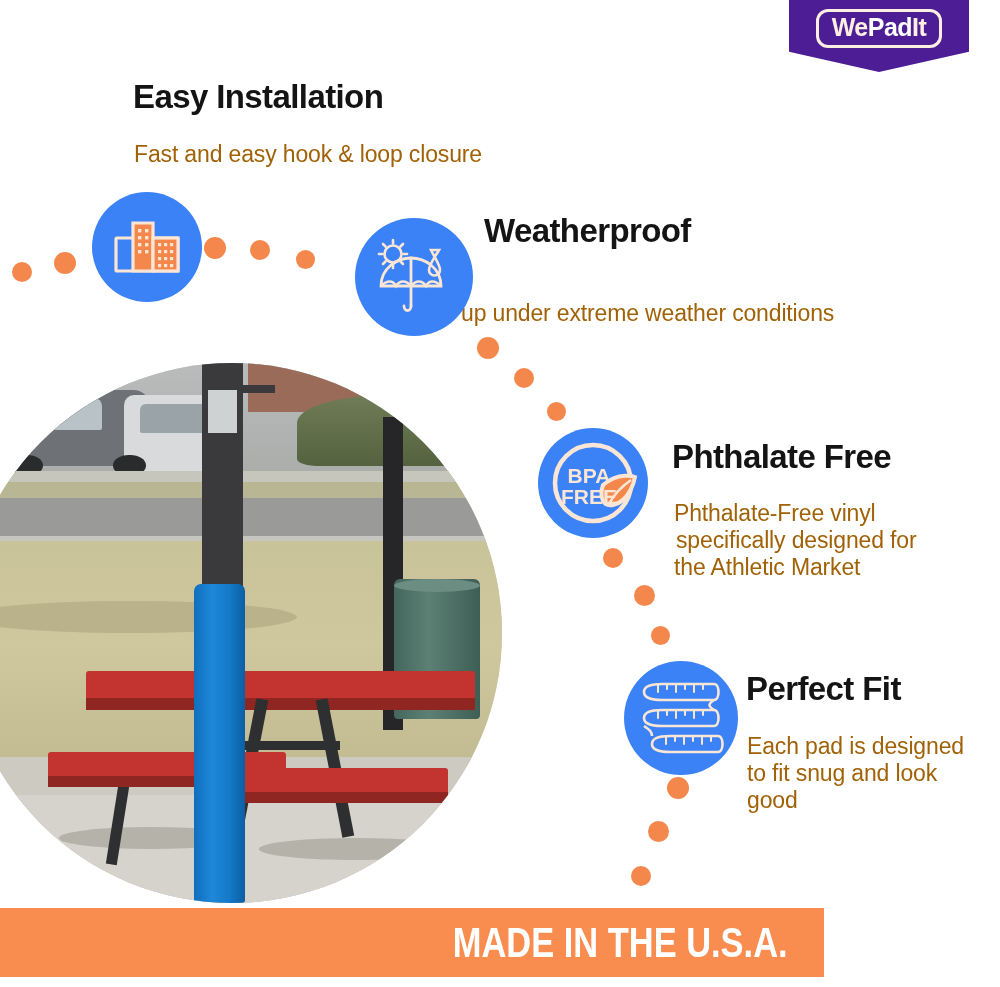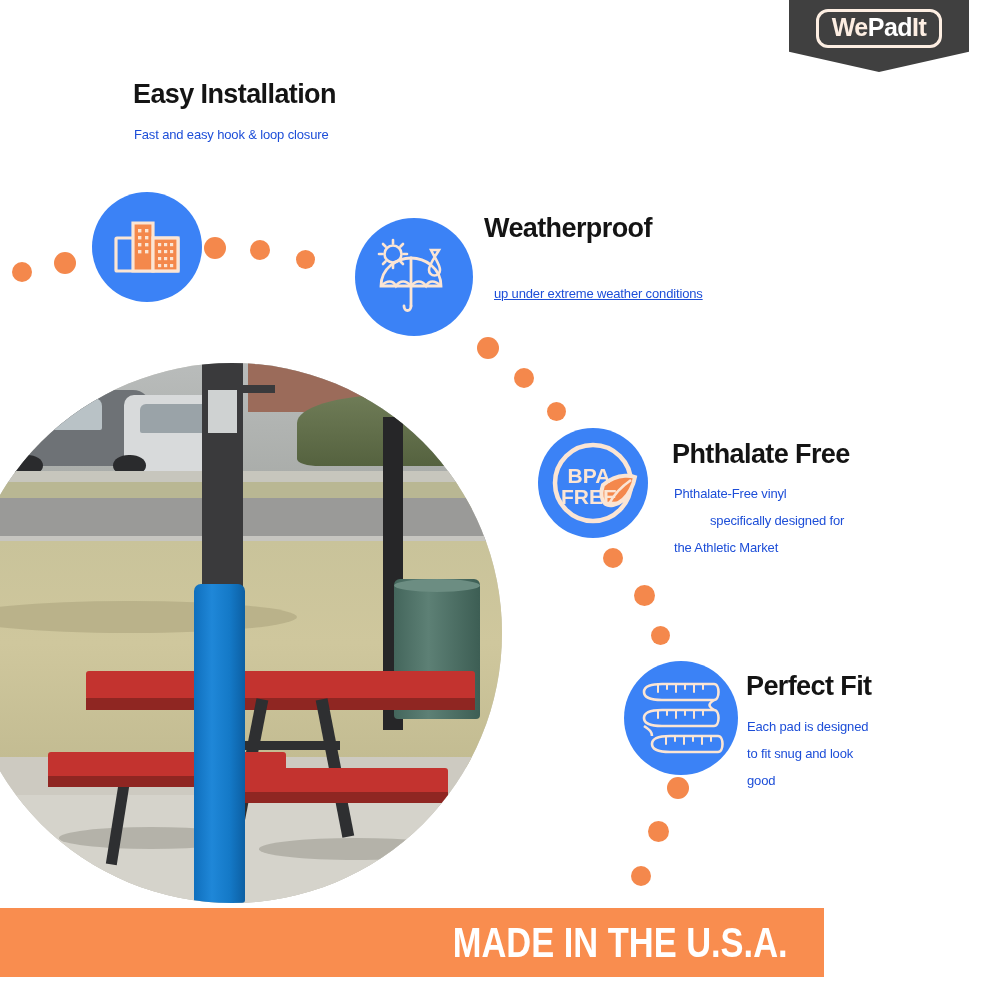--- a/index.html
+++ b/index.html
@@ -18,21 +18,21 @@
     overflow: hidden;
   }
 
   
   .logo-shield {
     position: absolute;
     left: 789px;
     top: 0px;
     width: 180px;
     height: 72px;
-    background: #404040;
+    background: #4c1d95;
     -webkit-clip-path: polygon(0% 0%, 100% 0%, 100% 72%, 50% 100%, 0% 72%);
     clip-path: polygon(0% 0%, 100% 0%, 100% 72%, 50% 100%, 0% 72%);
     display: flex;
     align-items: flex-start;
     justify-content: center;
   }
   .logo-inner {
     margin-top: 9px;
     border: 3px solid #FDEEE2;
     border-radius: 12px;
@@ -45,33 +45,34 @@
     font-weight: bold;
     letter-spacing: -0.5px;
   }
   .logo-we  { color: #FDEEE2; }
   .logo-pad { color: #FFFFFF; }
   .logo-it  { color: #FDEEE2; }
 
   
   .feat-title {
     position: absolute;
-    font-size: 27px;
+    font-size: 33px;
     font-weight: bold;
     color: #141414;
     letter-spacing: -0.6px;
     white-space: nowrap;
     line-height: 1.05;
   }
   .feat-body {
     position: absolute;
-    font-size: 13px;
-    color: #1d4ed8;
+    font-size: 23px;
+    color: #a16207;
     line-height: 1.42;
     letter-spacing: -0.15px;
+    margin-top: 12px;
   }
 
   
   .icon-circle {
     position: absolute;
     border-radius: 50%;
     background: #3b82f6;
     display: flex;
     align-items: center;
     justify-content: center;
@@ -207,21 +208,21 @@
   </div>
 
   <div class="dot" style="left:12px;  top:262px; width:20px; height:20px;"></div>
   <div class="dot" style="left:54px;  top:252px; width:22px; height:22px;"></div>
 
   <div class="dot" style="left:204px; top:237px; width:22px; height:22px;"></div>
   <div class="dot" style="left:250px; top:240px; width:20px; height:20px;"></div>
   <div class="dot" style="left:296px; top:250px; width:19px; height:19px;"></div>
 
   <div class="feat-title" style="left:484px; top:214px;">Weatherproof</div>
-  <div class="feat-body" style="left:494px; top:285px;text-decoration:underline;">up under extreme weather conditions</div>
+  <div class="feat-body" style="left:461px; top:285px;">up under extreme weather conditions</div>
 
   <div class="icon-circle" style="left:355px; top:218px; width:118px; height:118px;">
     <svg width="86" height="78" viewBox="0 0 86 78">
       <g stroke="#FBE5D4" stroke-width="2.6" fill="none" stroke-linecap="round">
         <circle cx="22" cy="16" r="8.5"></circle>
         <line x1="22" y1="2" x2="22" y2="5.5"></line>
         <line x1="22" y1="26.5" x2="22" y2="30"></line>
         <line x1="8" y1="16" x2="11.5" y2="16"></line>
         <line x1="32.5" y1="16" x2="36" y2="16"></line>
         <line x1="12" y1="6" x2="14.5" y2="8.5"></line>
@@ -236,21 +237,21 @@
       <path d="M66 12 C60 22 56 27 56 32 a5.5 5.5 0 0 0 11 0 C67 27 63 22 58 12 Z" transform="translate(2,0)" fill="none" stroke="#FBE5D4" stroke-width="2.6"></path>
     </svg>
   </div>
 
   <div class="dot" style="left:477px; top:337px; width:22px; height:22px;"></div>
   <div class="dot" style="left:514px; top:368px; width:20px; height:20px;"></div>
   <div class="dot" style="left:547px; top:402px; width:19px; height:19px;"></div>
 
   <div class="feat-title" style="left:672px; top:440px;">Phthalate Free</div>
   <div class="feat-body" style="left:674px; top:485px;">Phthalate-Free vinyl</div>
-  <div class="feat-body" style="left:710px; top:512px;text-align:center;">specifically designed for</div>
+  <div class="feat-body" style="left:676px; top:512px;text-align:center;">specifically designed for</div>
   <div class="feat-body" style="left:674px; top:539px;">the Athletic Market</div>
 
   <div class="icon-circle" style="left:538px; top:428px; width:110px; height:110px;">
     <svg width="100" height="100" viewBox="0 0 100 100" style="position:absolute;left:5px;top:5px;">
       <circle cx="50" cy="50" r="38" fill="none" stroke="#FBE5D4" stroke-width="4.5"></circle>
       <path d="M60 52 C76 38 92 44 92 44 C92 44 88 68 70 72 C60 74 56 64 60 52 Z" fill="#F4884C" stroke="#FBE5D4" stroke-width="4"></path>
       <path d="M88 47 C78 54 70 63 66 71" fill="none" stroke="#FBE5D4" stroke-width="2.6"></path>
       <text x="46" y="50" fill="#FBE5D4" font-family="'Liberation Sans', sans-serif" font-size="21" font-weight="bold" text-anchor="middle">BPA</text>
       <text x="46" y="71" fill="#FBE5D4" font-family="'Liberation Sans', sans-serif" font-size="21" font-weight="bold" text-anchor="middle">FREE</text>
     </svg>

